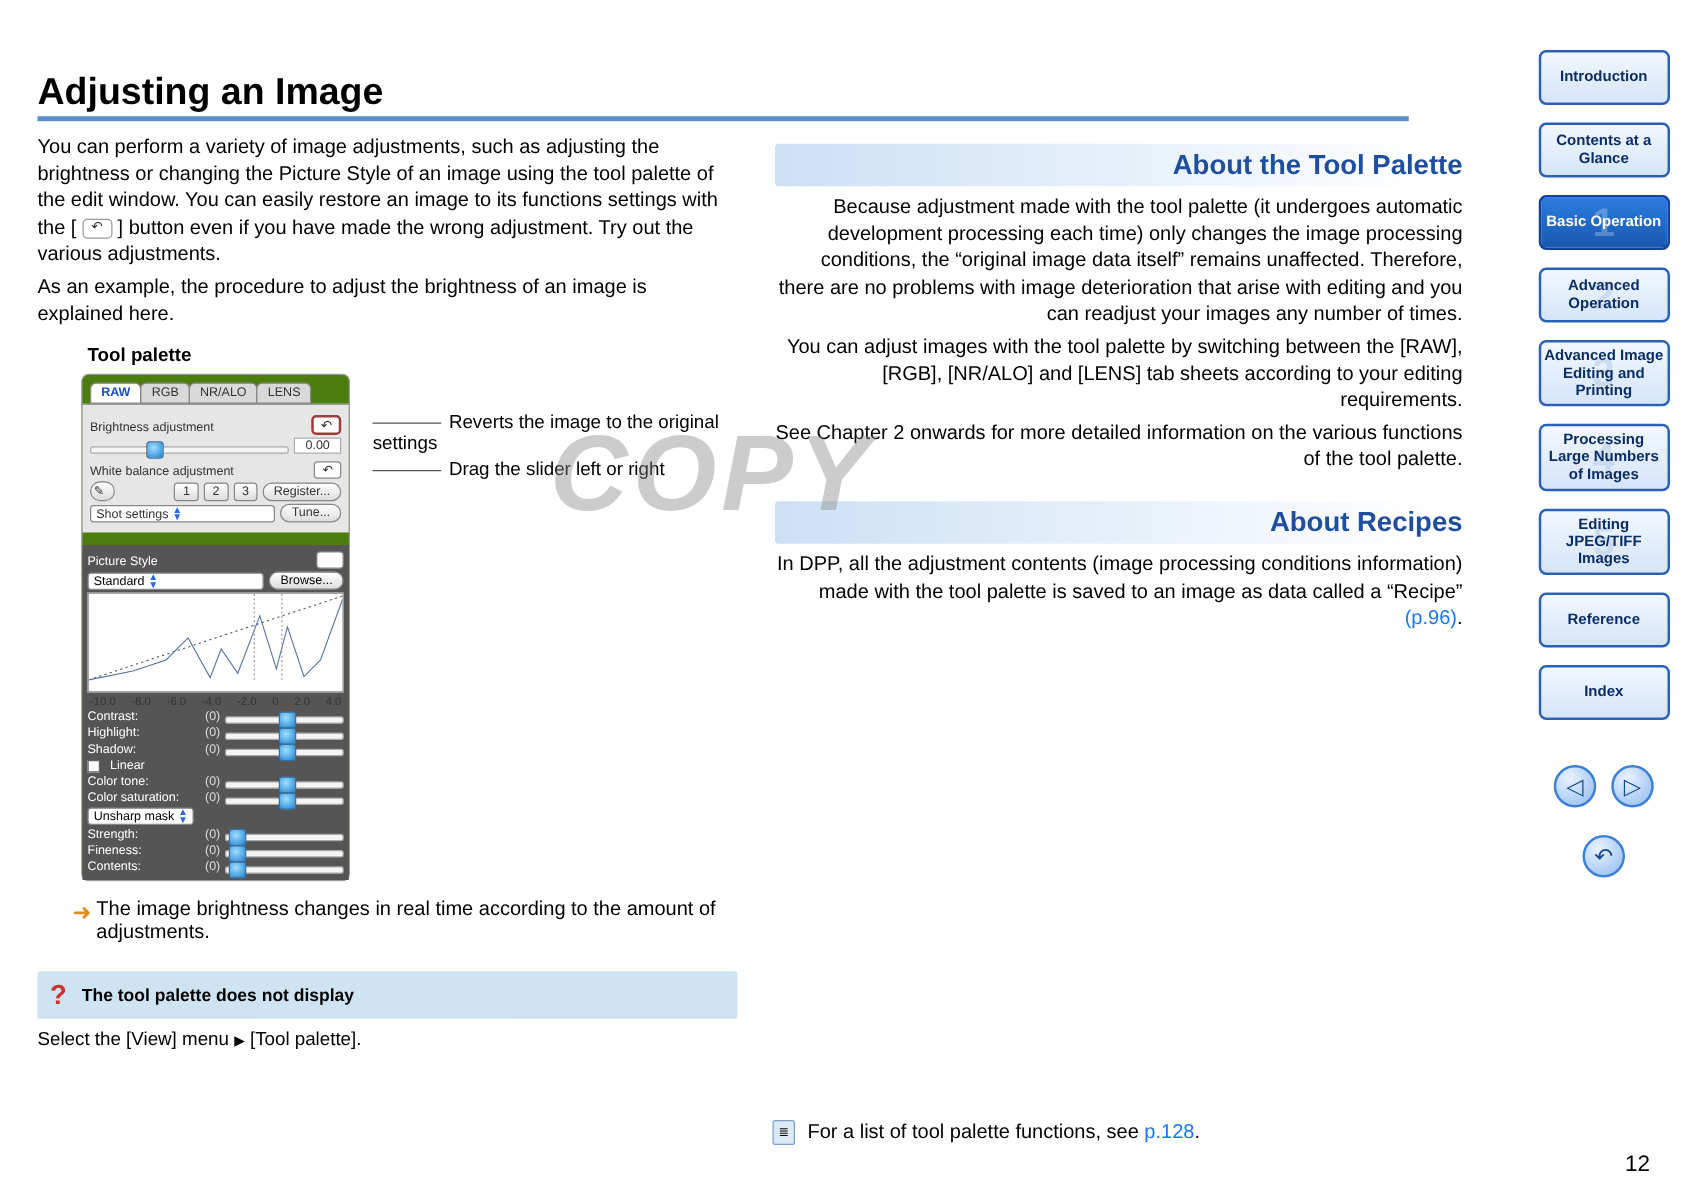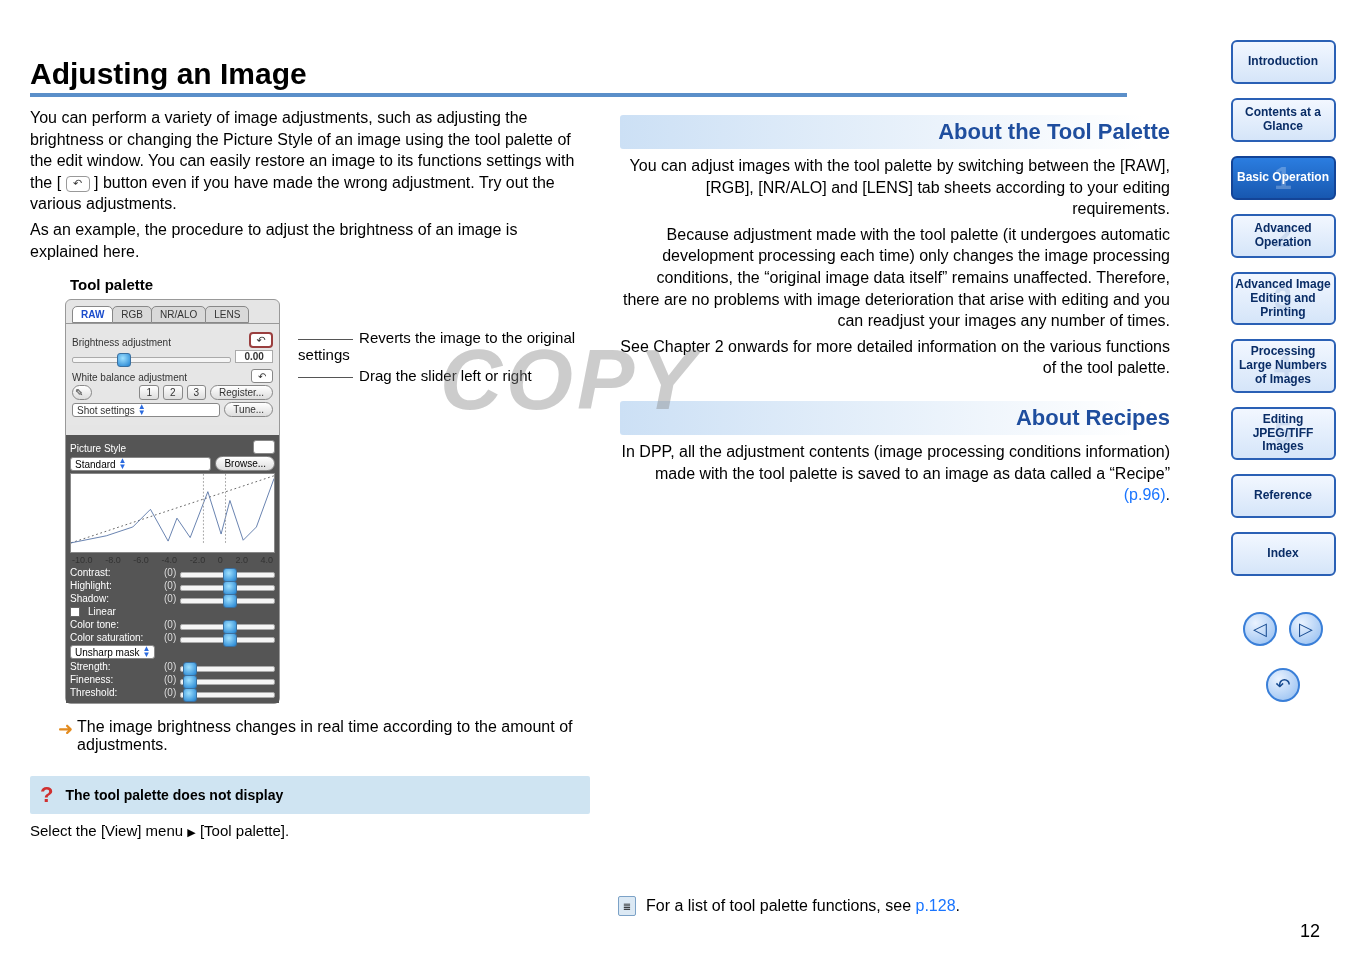--- a/index.html
+++ b/index.html
@@ -40,21 +40,21 @@
     padding: 4px 0 4px 12px;
     background: linear-gradient(to right, #cce0f5 0%, #ffffff 95%);
     border-radius: 3px;
   }
   .bold { font-weight: bold; }
   .link { color: #1a75ff; }
   .tool-palette-label { font-weight: bold; margin: 14px 0 6px 40px; font-size: 15px; }
   .palette-wrap { display:flex; align-items:flex-start; }
   .palette {
     width: 245px;
-    background: #e5e5e5;
+    background: #4d7c0f;
     border: 1px solid #999;
     border-radius: 6px;
     margin-left: 35px;
     font-size: 11px;
     color: #333;
   }
   .tabs { display:flex; padding: 6px 6px 0 6px; gap:0; }
   .tab {
     padding: 2px 8px;
     border: 1px solid #888;
@@ -82,21 +82,21 @@
     flex:1; height:6px; background:#f5f5f5; border:1px solid #aaa;
     position:relative; border-radius:2px;
   }
   .slider-thumb {
     position:absolute; top:-5px; width:14px; height:14px;
     background: radial-gradient(circle at 40% 35%, #9ee0ff, #1e80d0);
     border:1px solid #3a70a0; border-radius:3px;
   }
   .textval {
     background:#fff; border:1px solid #aaa; padding:0 4px; font-size:10px;
-    min-width:38px; text-align:center;font-weight:bold;
+    min-width:38px; text-align:center;
   }
   .btn {
     background: linear-gradient(#fff,#ddd); border:1px solid #888; border-radius:9px;
     padding:1px 8px; font-size:10px;
   }
   .select {
     background:#fff; border:1px solid #888; border-radius:3px; padding:0 4px;
     font-size:10px; display:inline-flex; align-items:center; gap:3px;
   }
   .select .arrows { color:#2a6adf; font-size:8px; line-height:6px;}
@@ -301,21 +301,21 @@
                 </div>
               </div>
             <div class="row">
                 <span class="lbl" style="width:90px;color:#fff;">Fineness:</span>
                 <span style="color:#ddd">(0)</span>
                 <div class="slider-track">
                   <div class="slider-thumb" style="left:2%"></div>
                 </div>
               </div>
             <div class="row">
-                <span class="lbl" style="width:90px;color:#fff;">Threshold:</span>
+                <span class="lbl" style="width:90px;color:#fff;">Contents:</span>
                 <span style="color:#ddd">(0)</span>
                 <div class="slider-track">
                   <div class="slider-thumb" style="left:2%"></div>
                 </div>
               </div>
           </div>
         </div>
 
         <div class="annot-box">
           <div><span class="annot-line"></span><span>Reverts the image to the original settings</span></div>
@@ -332,22 +332,22 @@
         <span class="qmark">?</span>
         <span class="bold">The tool palette does not display</span>
       </div>
       <div class="select-line">
         <span>Select the [View] menu </span><span class="triangle">▶</span><span> [Tool palette].</span>
       </div>
     </div>
 
     <div class="col-right">
       <div class="section-heading">About the Tool Palette</div>
+      <p>Because adjustment made with the tool palette (it undergoes automatic development processing each time) only changes the image processing conditions, the “original image data itself” remains unaffected. Therefore, there are no problems with image deterioration that arise with editing and you can readjust your images any number of times.</p>
       <p>You can adjust images with the tool palette by switching between the [RAW], [RGB], [NR/ALO] and [LENS] tab sheets according to your editing requirements.</p>
-      <p>Because adjustment made with the tool palette (it undergoes automatic development processing each time) only changes the image processing conditions, the “original image data itself” remains unaffected. Therefore, there are no problems with image deterioration that arise with editing and you can readjust your images any number of times.</p>
       <p>See Chapter 2 onwards for more detailed information on the various functions of the tool palette.</p>
 
       <div class="section-heading" style="margin-top:22px;">About Recipes</div>
       <p>
         <span>In DPP, all the adjustment contents (image processing conditions information) made with the tool palette is saved to an image as data called a “Recipe” </span><span class="link">(p.96)</span><span>.</span>
       </p>
     </div>
   </div>
 
   <div class="watermark">COPY</div>

